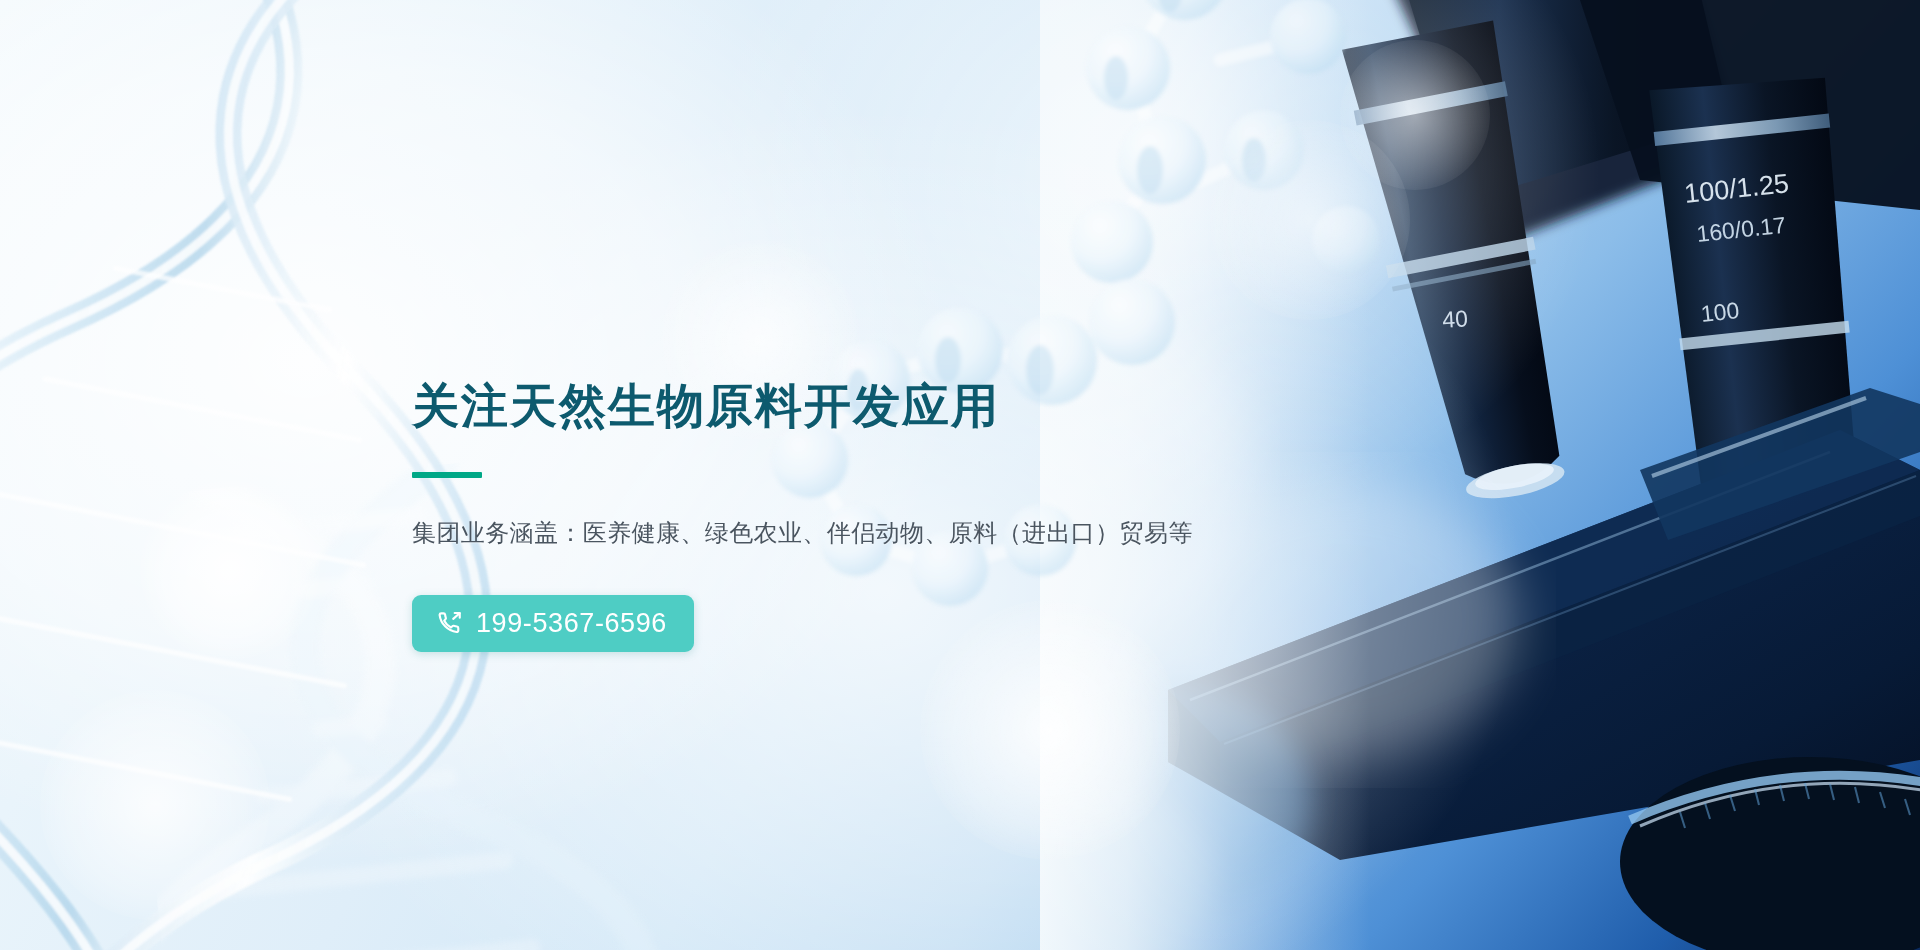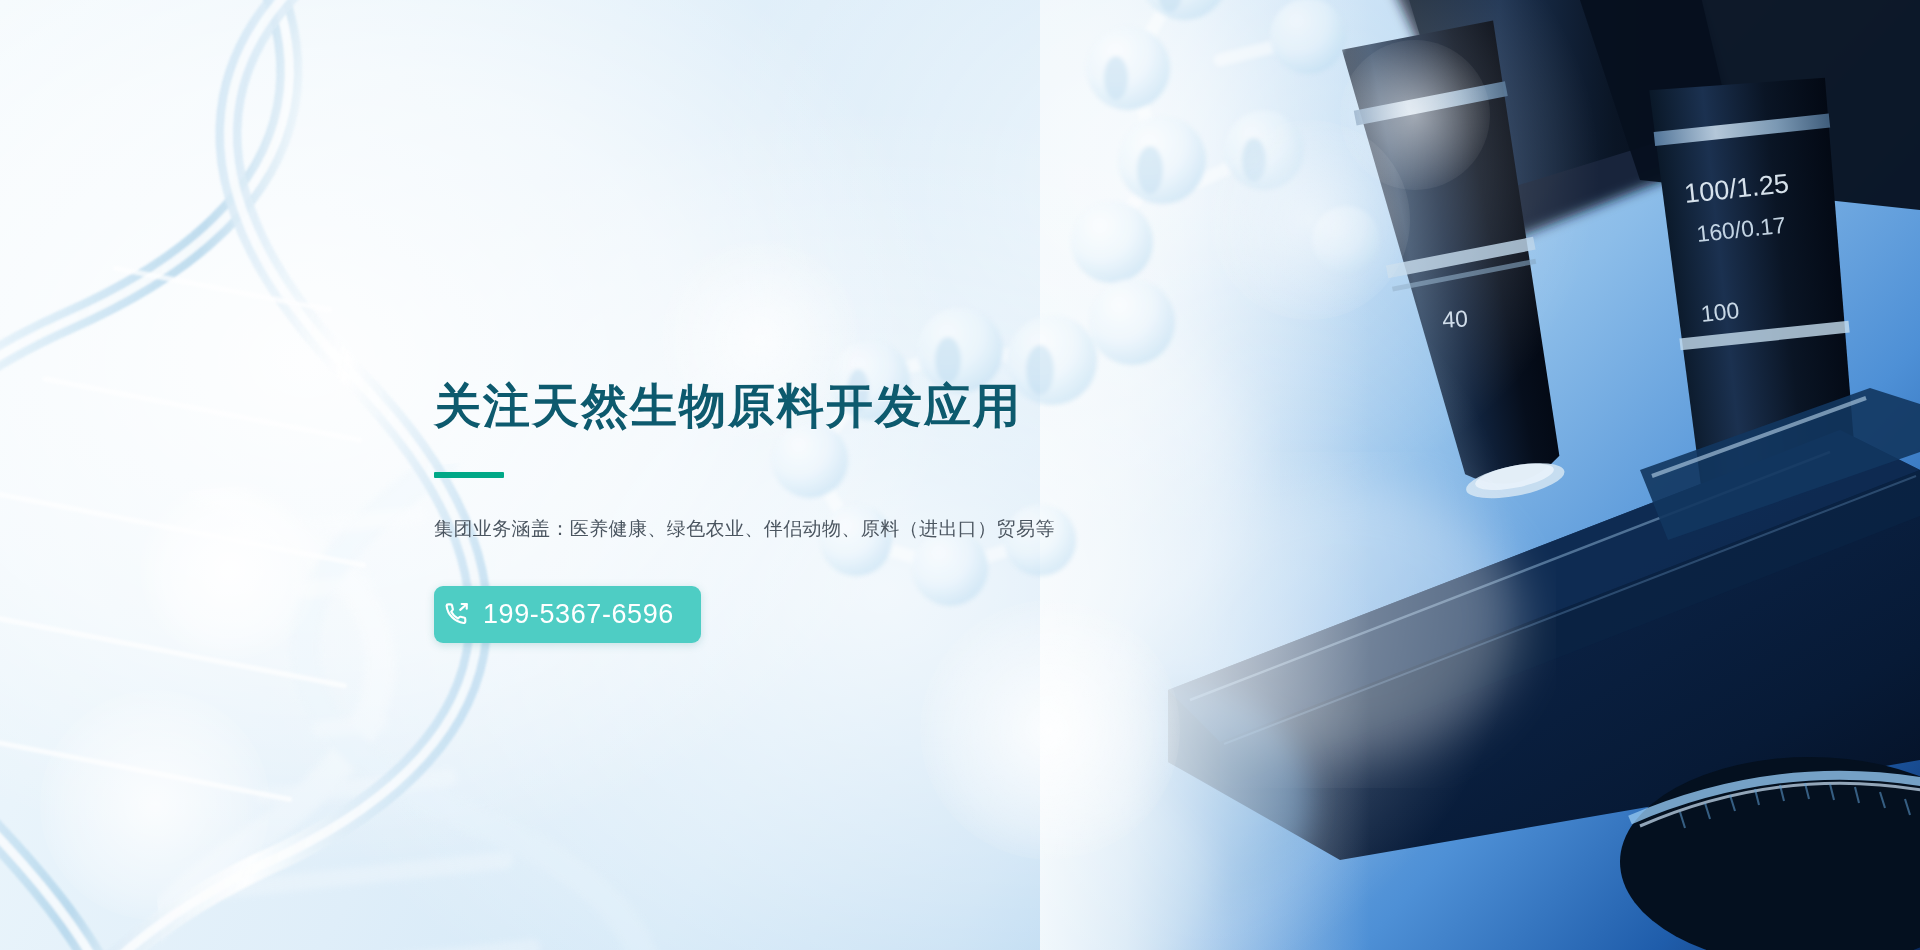--- a/index.html
+++ b/index.html
@@ -79,41 +79,41 @@
     position:absolute; left:0; top:0; width:330px; height:100%;
     background:linear-gradient(90deg, rgba(238,246,251,1) 0%, rgba(238,246,251,.82) 26%, rgba(238,246,251,.42) 58%, rgba(238,246,251,0) 100%);
     pointer-events:none;
   }
 
   
   .bokeh { position:absolute; border-radius:50%; pointer-events:none; }
 
   
   .content {
-    position:absolute; left:434px; top:380px;
+    position:absolute; left:412px; top:380px;
     width:900px; z-index:40;
   }
   .hero-title {
     font-size:47px; font-weight:bold; letter-spacing:2px;
     color:#0d5a6e; line-height:1.1; white-space:nowrap;
     text-shadow:0 1px 2px rgba(255,255,255,.55);
   }
   .divider {
     width:70px; height:6px; background:#00a887;
     margin-top:40px; border-radius:1px;
   }
   .desc { margin-top:36px; }
   .desc-line {
-    font-size:19px; color:#4a5560; line-height:1.62;
+    font-size:24px; color:#4a5560; line-height:1.62;
     letter-spacing:.4px; white-space:nowrap;
     text-shadow:0 1px 1px rgba(255,255,255,.5);
   }
   .phone-btn {
     display:inline-flex; align-items:center; gap:13px;
-    margin-top:42px; padding:15px 27px 15px 9px;
+    margin-top:42px; padding:15px 27px 15px 24px;
     background:#4ecdc4; border-radius:9px;
     border:none; cursor:pointer;
     box-shadow:0 2px 9px rgba(40,140,135,.22);
   }
   .phone-icon { width:27px; height:27px; flex:none; display:block; }
   .phone-num {
     font-size:27px; color:#ffffff; letter-spacing:.6px;
     font-family:"Liberation Sans","DejaVu Sans",sans-serif;
     line-height:1;
   }

